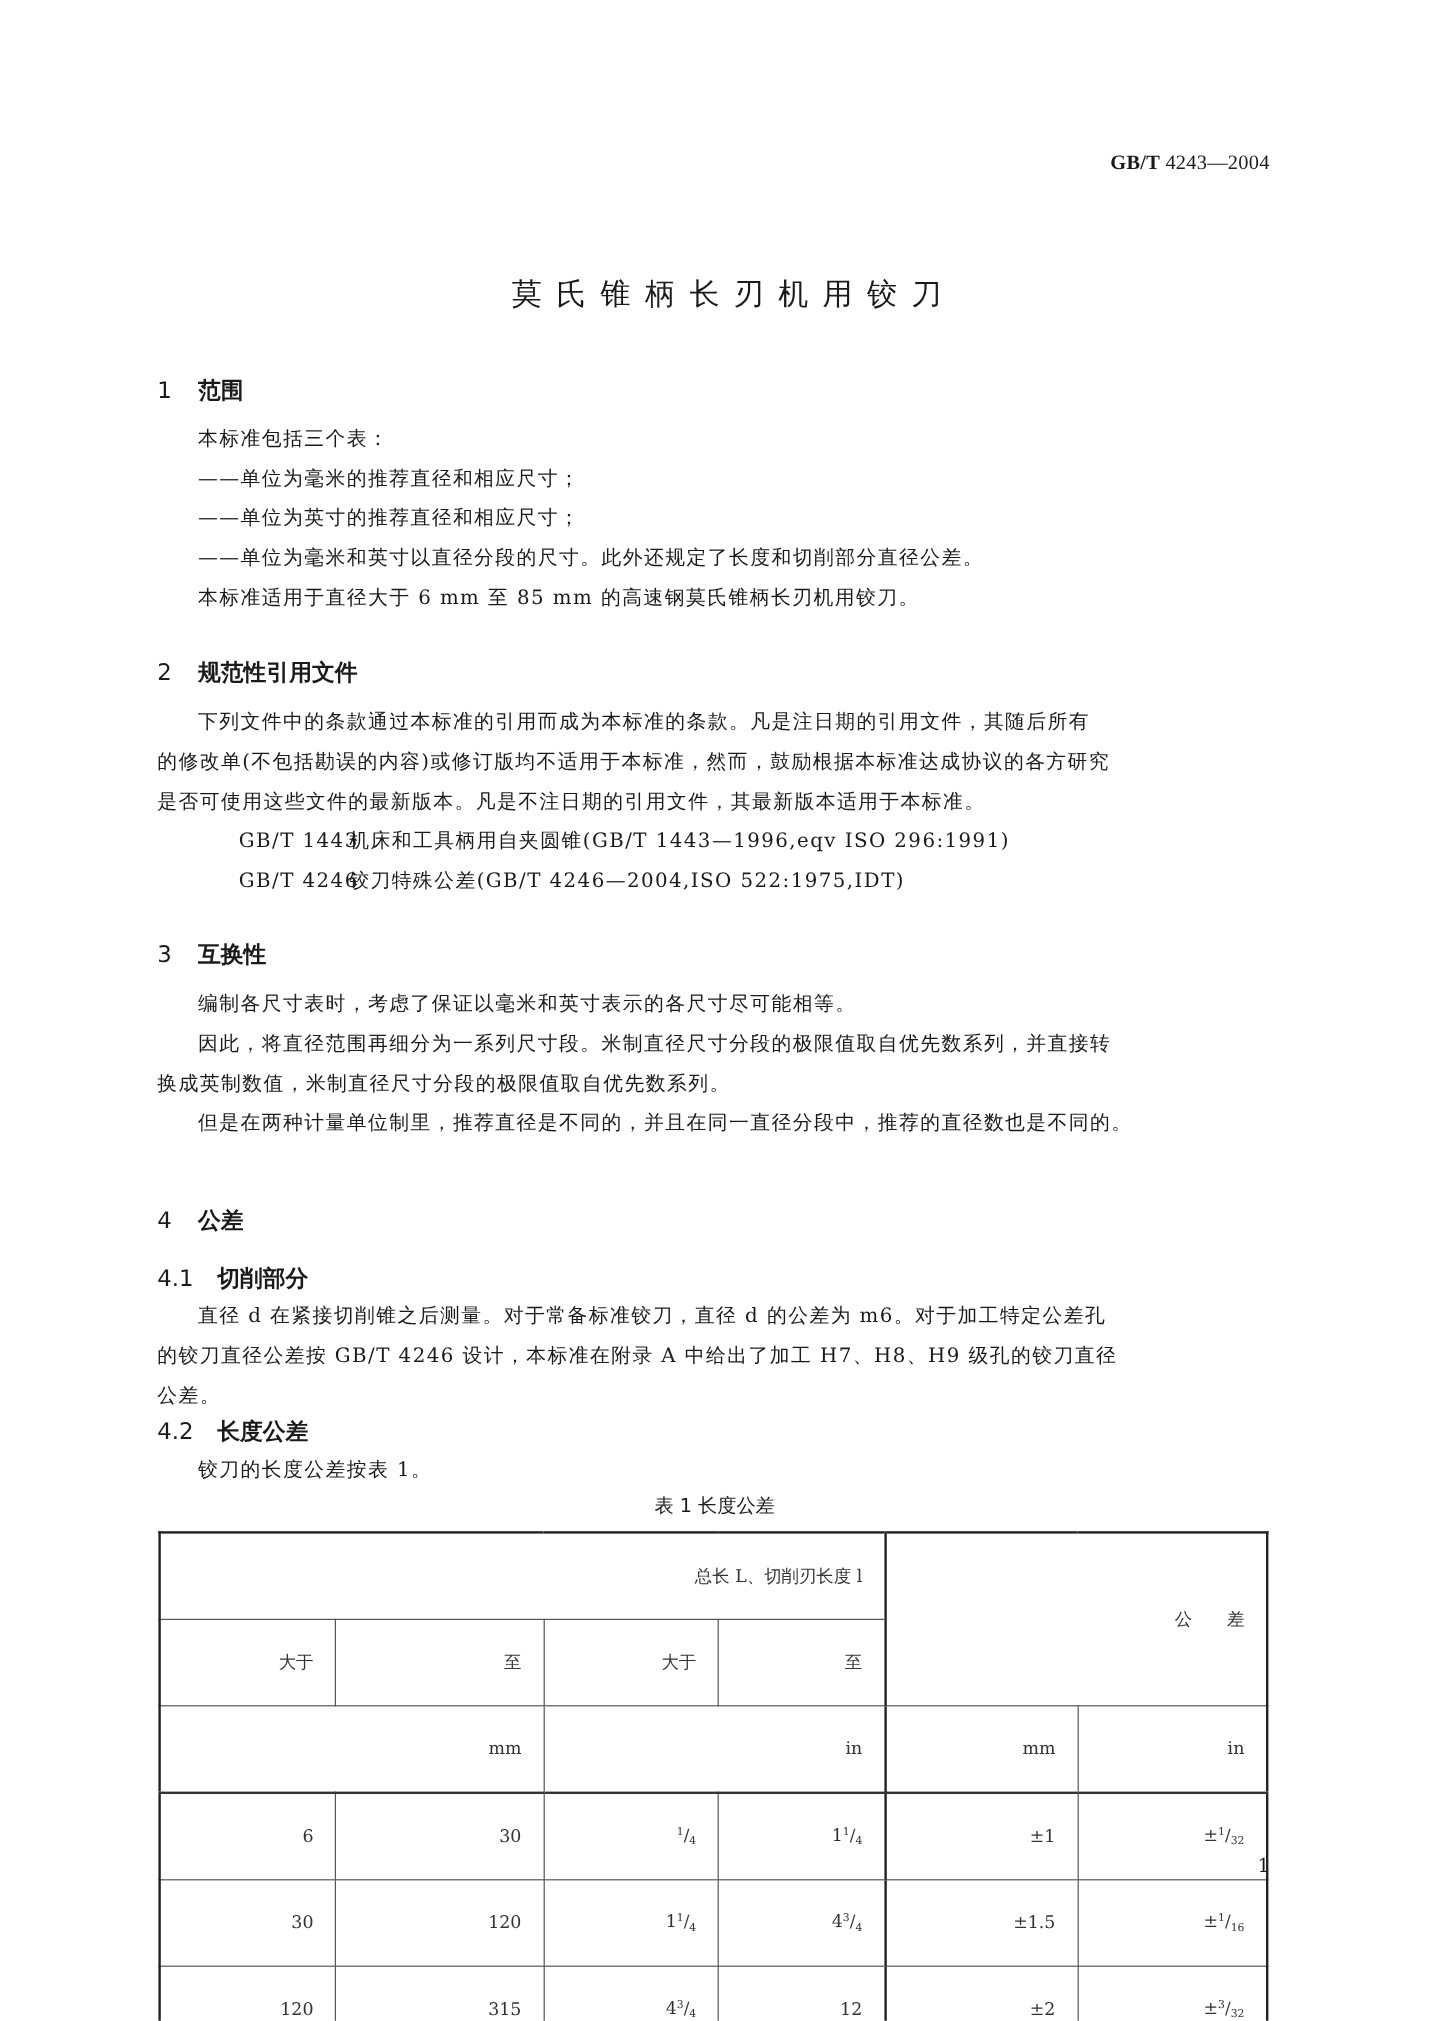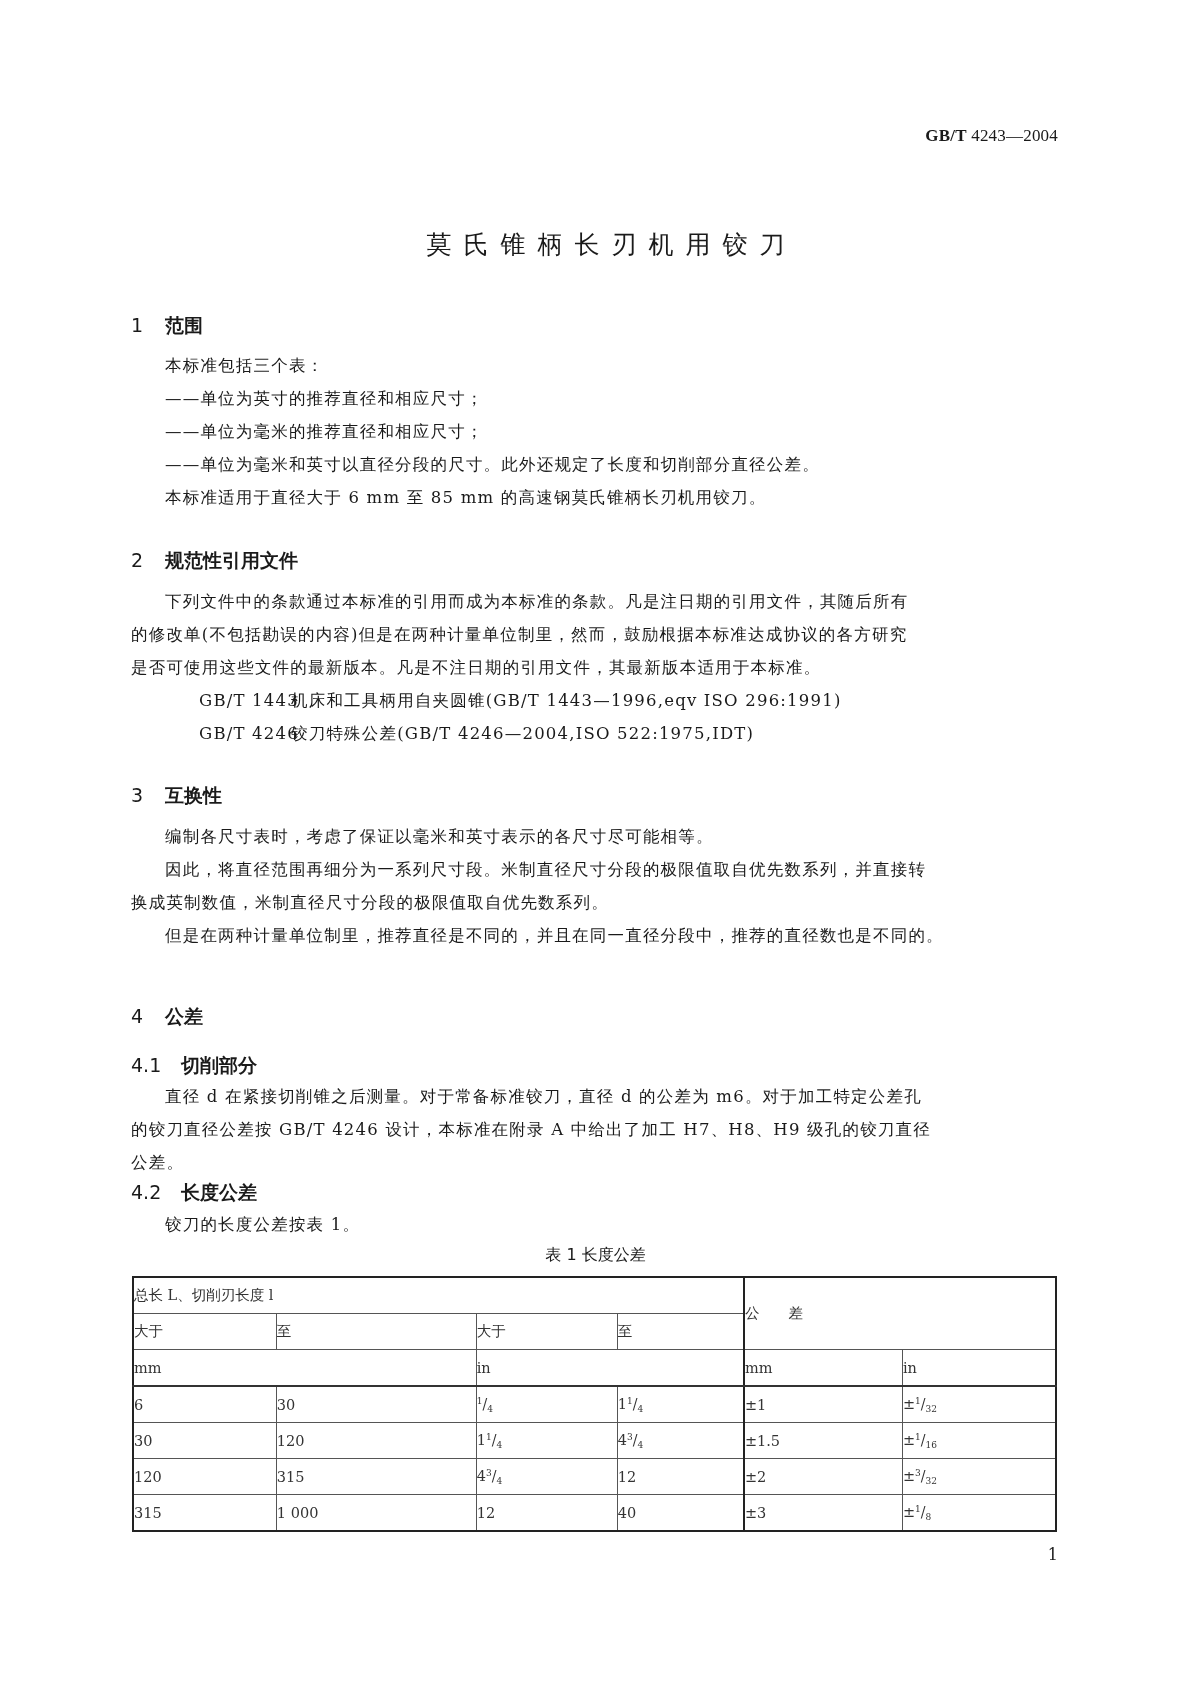--- a/index.html
+++ b/index.html
@@ -36,21 +36,21 @@
   .table-caption {
     position: absolute; left: 0; width: 1191px; top: 1245px; text-align: center;
     font-family: "DejaVu Sans", sans-serif; font-size: 16px; font-weight: normal;
   }
   table.tol {
     position: absolute; left: 132px; top: 1276px; width: 925px;
     border-collapse: collapse; border: 2px solid #222;
     font-size: 14.5px; color: #333;
   }
   table.tol td {
-    border: 1px solid #555; text-align: left; padding: 0; height: 35px;
+    border: 1px solid #555; text-align: right; padding: 18px; height: 35px;
   }
   table.tol tr.unit-row td { border-bottom: 2px solid #333; }
   table.tol td.sep { border-right: 2px solid #222; }
   .frac sup { font-size: 9px; vertical-align: 5px; }
   .frac sub { font-size: 9px; vertical-align: -3px; }
   .frac .slash { font-size: 14px; }
   .page-num {
     position: absolute; right: 133px; top: 1545px; font-size: 16px;
   }
 </style>
@@ -64,32 +64,32 @@
     <span>4243—2004</span>
   </div>
 
   <div class="doc-title">莫氏锥柄长刃机用铰刀</div>
 
   <div class="h1" style="top:313px">
     <span class="num">1</span><span>范围</span>
   </div>
   <div class="p" style="top:349px">
     <span class="line indent">本标准包括三个表：</span>
+    <span class="line indent">——单位为毫米的推荐直径和相应尺寸；</span>
     <span class="line indent">——单位为英寸的推荐直径和相应尺寸；</span>
-    <span class="line indent">——单位为毫米的推荐直径和相应尺寸；</span>
     <span class="line indent">——单位为毫米和英寸以直径分段的尺寸。此外还规定了长度和切削部分直径公差。</span>
     <span class="line indent">本标准适用于直径大于 6 mm 至 85 mm 的高速钢莫氏锥柄长刃机用铰刀。</span>
   </div>
 
   <div class="h1" style="top:548px">
     <span class="num">2</span><span>规范性引用文件</span>
   </div>
   <div class="p" style="top:585px">
     <span class="line indent">下列文件中的条款通过本标准的引用而成为本标准的条款。凡是注日期的引用文件，其随后所有</span>
-    <span class="line">的修改单(不包括勘误的内容)但是在两种计量单位制里，然而，鼓励根据本标准达成协议的各方研究</span>
+    <span class="line">的修改单(不包括勘误的内容)或修订版均不适用于本标准，然而，鼓励根据本标准达成协议的各方研究</span>
     <span class="line">是否可使用这些文件的最新版本。凡是不注日期的引用文件，其最新版本适用于本标准。</span>
     <span class="line indent"><span class="ref-code">GB/T 1443</span><span>机床和工具柄用自夹圆锥(GB/T 1443—1996,eqv ISO 296:1991)</span></span>
     <span class="line indent"><span class="ref-code">GB/T 4246</span><span>铰刀特殊公差(GB/T 4246—2004,ISO 522:1975,IDT)</span></span>
   </div>
 
   <div class="h1" style="top:783px">
     <span class="num">3</span><span>互换性</span>
   </div>
   <div class="p" style="top:820px">
     <span class="line indent">编制各尺寸表时，考虑了保证以毫米和英寸表示的各尺寸尽可能相等。</span>

